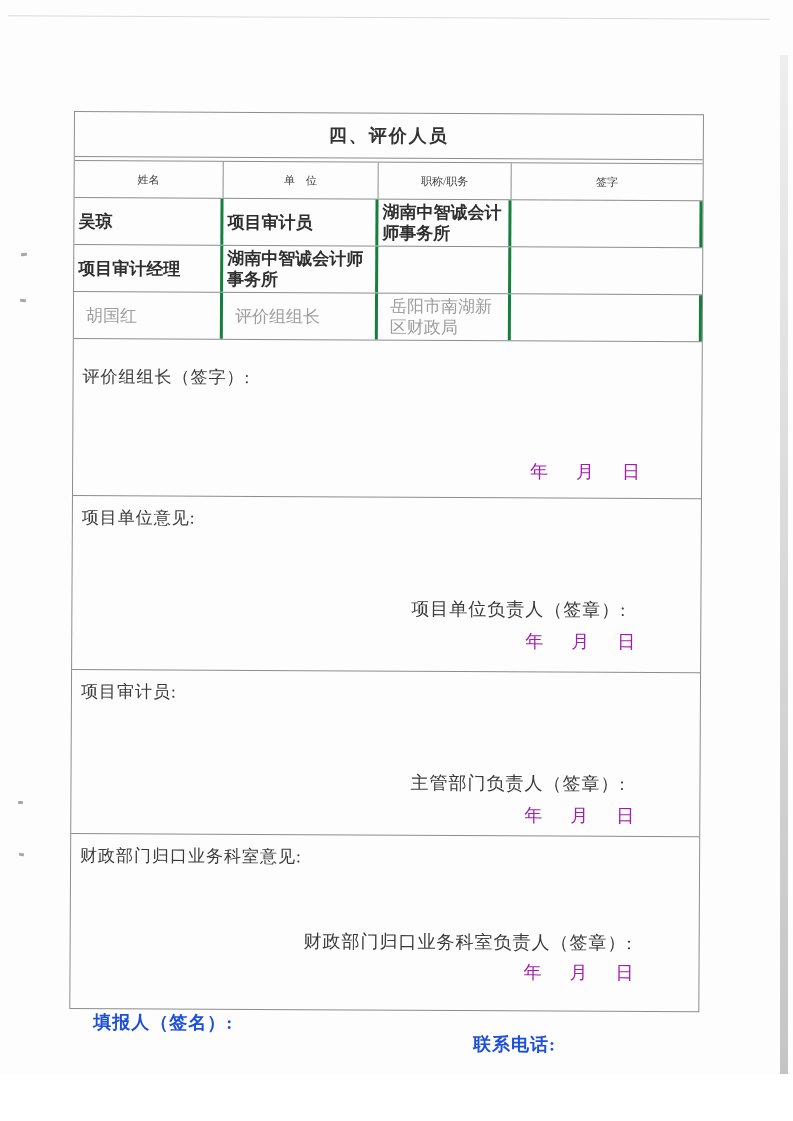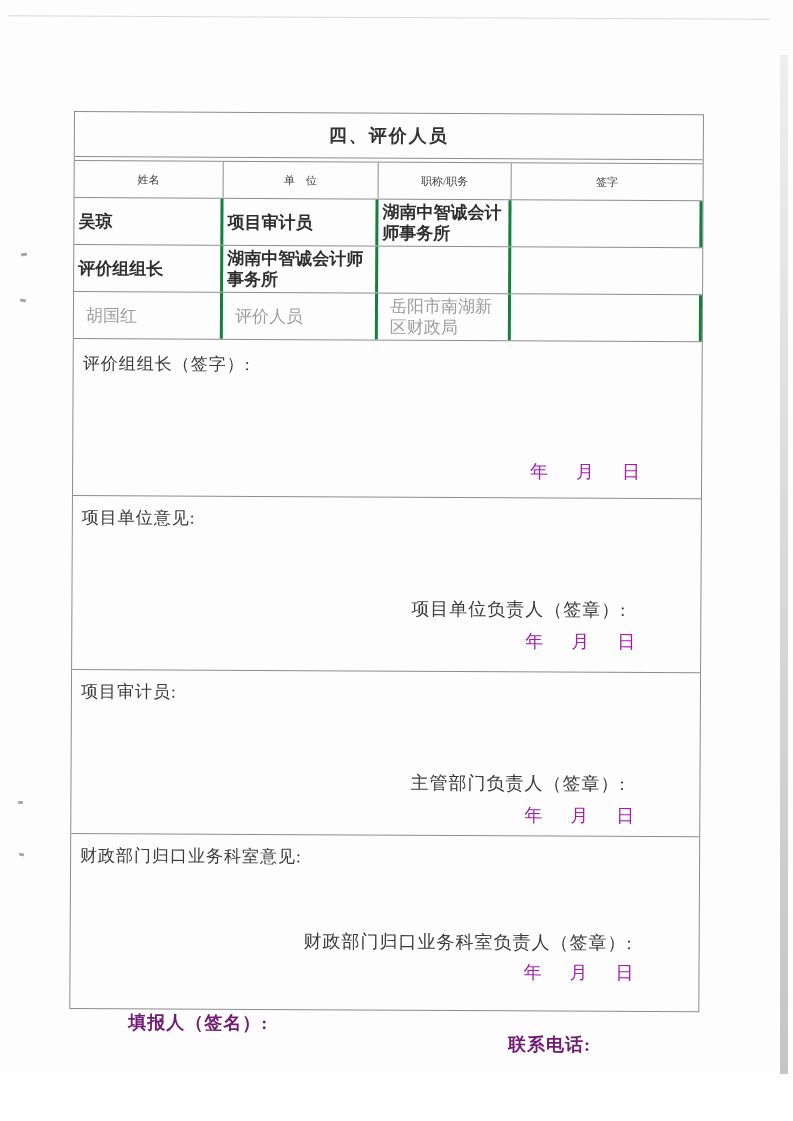--- a/index.html
+++ b/index.html
@@ -60,33 +60,33 @@
   }
   .prow.faded .cell { color: #9d9d9d; font-weight: 400; margin-left: 8px; }
 
   .sec { position: relative; border-bottom: 1px solid #8d8d8d; font-size: 17px; }
   .sec:last-child { border-bottom: none; }
   .sec1 { height: 156px; }
   .sec2 { height: 173px; }
   .sec3 { height: 163px; }
   .sec4 { height: 174px; }
   .sec-label { position: absolute; left: 9px; top: 10px; letter-spacing: 1px; color: #3a3a3a; }
-  .sec1 .sec-label { top: 13px; }
+  .sec1 .sec-label { top: 26px; }
   .signer-line { position: absolute; right: 74px; font-size: 18px; letter-spacing: 1px; color: #3a3a3a; }
   .date-line { position: absolute; right: 60px; font-size: 18px; letter-spacing: 5px; color: #a21caf; }
   .sec1 .date-line { top: 118px; right: 56px; }
   .sec2 .signer-line { top: 99px; }
   .sec2 .date-line { top: 131px; }
   .sec3 .signer-line { top: 99px; }
   .sec3 .date-line { top: 131px; }
   .sec4 .signer-line { top: 94px; right: 66px; }
   .sec4 .date-line { top: 124px; }
 
   .footer { position: absolute; top: 899px; left: 0; width: 630px; height: 34px; }
-  .footer-label { position: absolute; font-size: 18px; font-weight: 600; letter-spacing: 1px; color: #701a75; margin-left: 35px; }
+  .footer-label { position: absolute; font-size: 18px; font-weight: 600; letter-spacing: 1px; color: #1d4ed8; }
   .filler { left: 24px; top: 0; }
   .phone { left: 404px; top: 20px; }
 </style>
 </head>
 <body>
 
 <div class="page">
 
   <div class="scan-topline"></div>
   <div class="scan-edge"></div>
@@ -111,28 +111,28 @@
       </div>
 
       <div class="grid4 prow">
         <div class="cell">吴琼</div>
         <div class="cell">项目审计员</div>
         <div class="cell">湖南中智诚会计师事务所</div>
         <div class="cell"></div>
       </div>
 
       <div class="grid4 prow">
-        <div class="cell">评价组组长</div>
+        <div class="cell">项目审计经理</div>
         <div class="cell">湖南中智诚会计师事务所</div>
         <div class="cell"></div>
       </div>
 
       <div class="grid4 prow faded">
         <div class="cell">胡国红</div>
-        <div class="cell">评价人员</div>
+        <div class="cell">评价组组长</div>
         <div class="cell">岳阳市南湖新区财政局</div>
         <div class="cell"></div>
       </div>
 
       <div class="sec sec1">
         <div class="sec-label">评价组组长（签字）:</div>
         <div class="date-line">年　月　日</div>
       </div>
 
       <div class="sec sec2">

